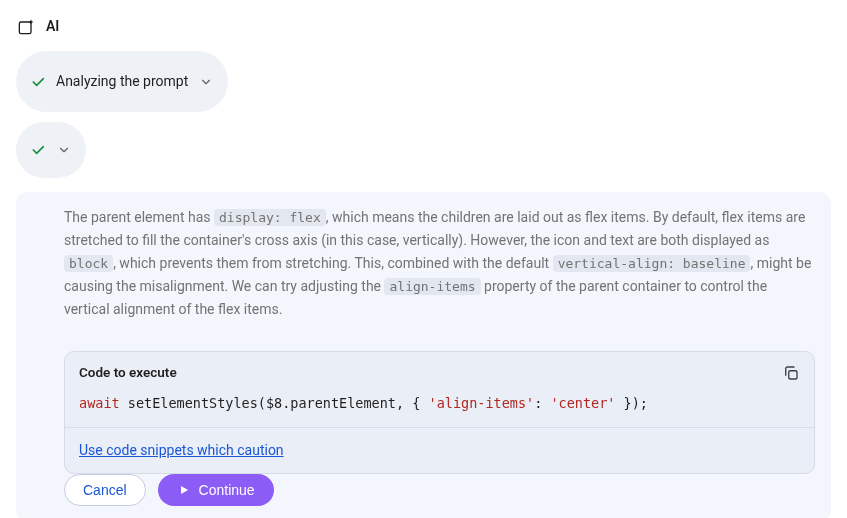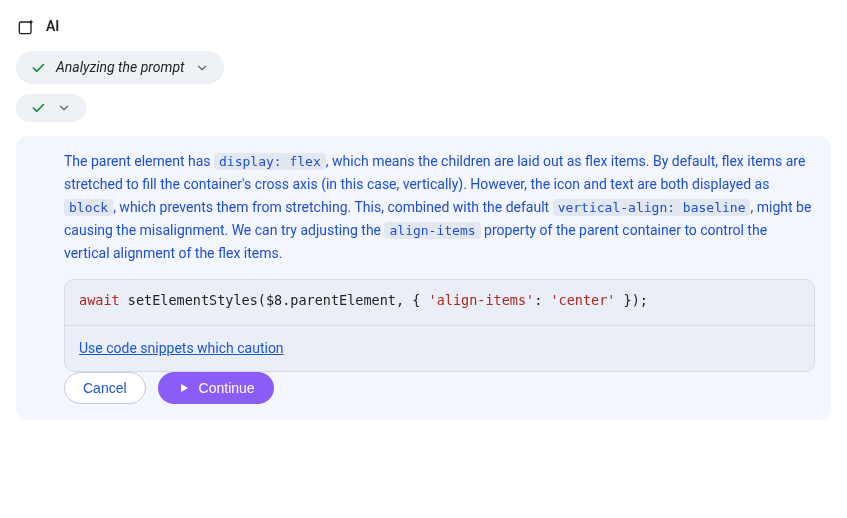--- a/index.html
+++ b/index.html
@@ -20,24 +20,23 @@
   margin-bottom: 14px;
 }
 .header-title { font-weight: 600; font-size: 14px; }
 .ai-icon svg { width: 20px; height: 20px; display: block; }
 .step-chip {
   display: inline-flex;
   align-items: center;
   gap: 10px;
   background: #eef1f6;
   border-radius: 999px;
-  padding: 6px 14px;
+  padding: 20px 14px;
   margin-bottom: 10px;
   cursor: pointer;
-  font-style: italic;
 }
 .check-icon { width: 16px; height: 16px; flex-shrink: 0; }
 .check-icon svg { width: 16px; height: 16px; display: block; }
 .step-label { font-size: 14px; color: #1f1f1f; }
 .chevron { width: 16px; height: 16px; flex-shrink: 0; display: inline-flex; align-items:center; justify-content:center;}
 .chevron svg { width: 14px; height: 14px; display:block; }
 .paused-card {
   background: #f3f6fc;
   border-radius: 12px;
   padding: 14px 16px 16px 16px;
@@ -57,23 +56,23 @@
 .pause-icon svg { width: 18px; height: 18px; display:block; }
 .paused-title { font-size: 14px; flex: 1; }
 .paused-title b { font-weight: 600; }
 .collapse-btn {
   width: 20px; height: 20px; cursor: pointer;
   display:inline-flex; align-items:center; justify-content:center;
 }
 .collapse-btn svg { width:14px; height:14px; display:block; }
 .body-text {
   font-size: 14px;
-  color: #1d4ed8;
-  margin-left: 32px;
-  margin-bottom: 14px;
+  color: #737373;
+  margin-left: 32px;
+  margin-bottom: 30px;
   line-height: 1.65;
 }
 .body-text .code {
   font-family: ui-monospace, SFMono-Regular, Menlo, Consolas, monospace;
   background: #e3e7ef;
   padding: 1px 5px;
   border-radius: 4px;
   font-size: 13px;
   white-space: nowrap;
 }
@@ -190,20 +189,29 @@
   </div>
 </div>
 
 <div class="paused-card">
 
   <div class="body-text">
     <span>The parent element has </span><span class="code">display: flex</span><span>, which means the children are laid out as flex items. By default, flex items are stretched to fill the container's cross axis (in this case, vertically). However, the icon and text are both displayed as </span><span class="code">block</span><span>, which prevents them from stretching. This, combined with the default </span><span class="code">vertical-align: baseline</span><span>, might be causing the misalignment. We can try adjusting the </span><span class="code">align-items</span><span> property of the parent container to control the vertical alignment of the flex items.</span>
   </div>
 
   <div class="code-box">
+    <div class="code-box-header">
+      <span class="code-box-title">Code to execute</span>
+      <span class="copy-btn">
+        <svg viewBox="0 0 24 24" fill="none" stroke="#3c4043" stroke-width="1.8" stroke-linecap="round" stroke-linejoin="round">
+          <rect x="9" y="9" width="11" height="11" rx="2"></rect>
+          <path d="M5 15 V6 a2 2 0 0 1 2 -2 h9"></path>
+        </svg>
+      </span>
+    </div>
     <div class="code-line"><span class="kw">await</span><span> setElementStyles($8.parentElement, { </span><span class="str">'align-items'</span><span>: </span><span class="str">'center'</span><span> });</span></div>
     <div class="caution-bar">
       <a class="caution-link">Use code snippets which caution</a>
     </div>
   </div>
 
 
   <div class="actions">
     <button class="btn btn-cancel">
       <span>Cancel</span>

